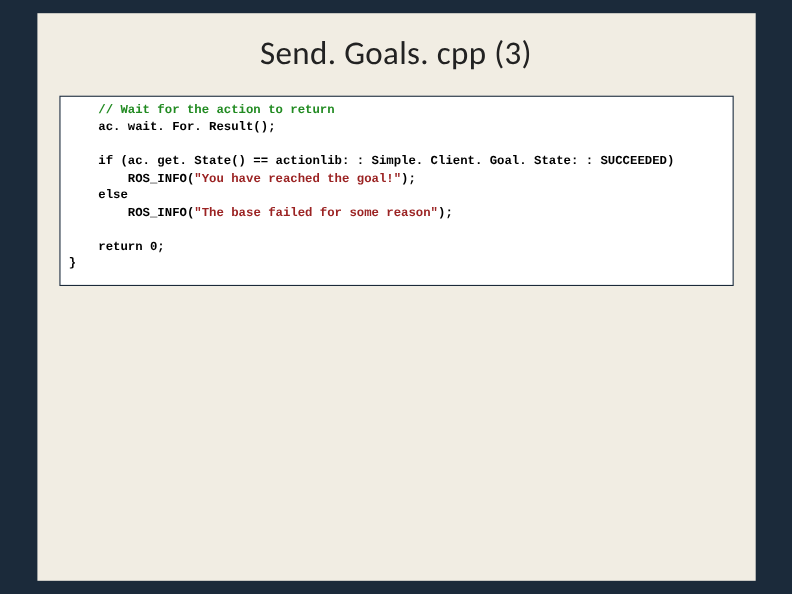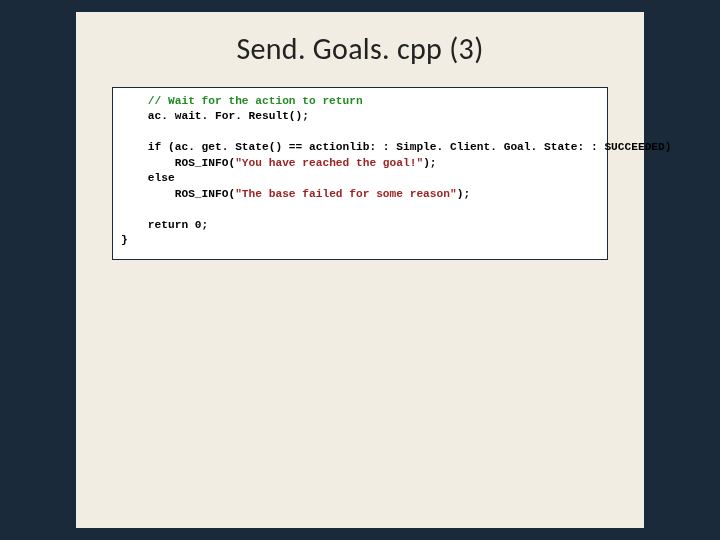--- a/index.html
+++ b/index.html
@@ -5,36 +5,36 @@
   * { margin: 0; padding: 0; box-sizing: border-box; }
   html, body { width: 720px; height: 540px; }
   body {
     background: #1b2a3a;
     font-family: Calibri, "Segoe UI", Arial, sans-serif;
     display: flex;
     align-items: center;
     justify-content: center;
   }
   .slide {
-    width: 568px;
+    width: 653px;
     height: 516px;
     background: #f1ede3;
     position: relative;
   }
   .title {
     text-align: center;
     font-size: 30px;
     font-weight: 400;
     color: #222;
     padding-top: 18px;
     padding-bottom: 20px;
     letter-spacing: 0.3px;
   }
   .code-box {
-    margin: 0 36px;
+    margin: 0 20px;
     border: 1.5px solid #1b2a3a;
     background: #ffffff;
     padding: 6px 8px 10px 8px;
   }
   pre.code {
     font-family: "Courier New", Courier, monospace;
     font-size: 11.2px;
     line-height: 1.38;
     white-space: pre;
     color: #000;

